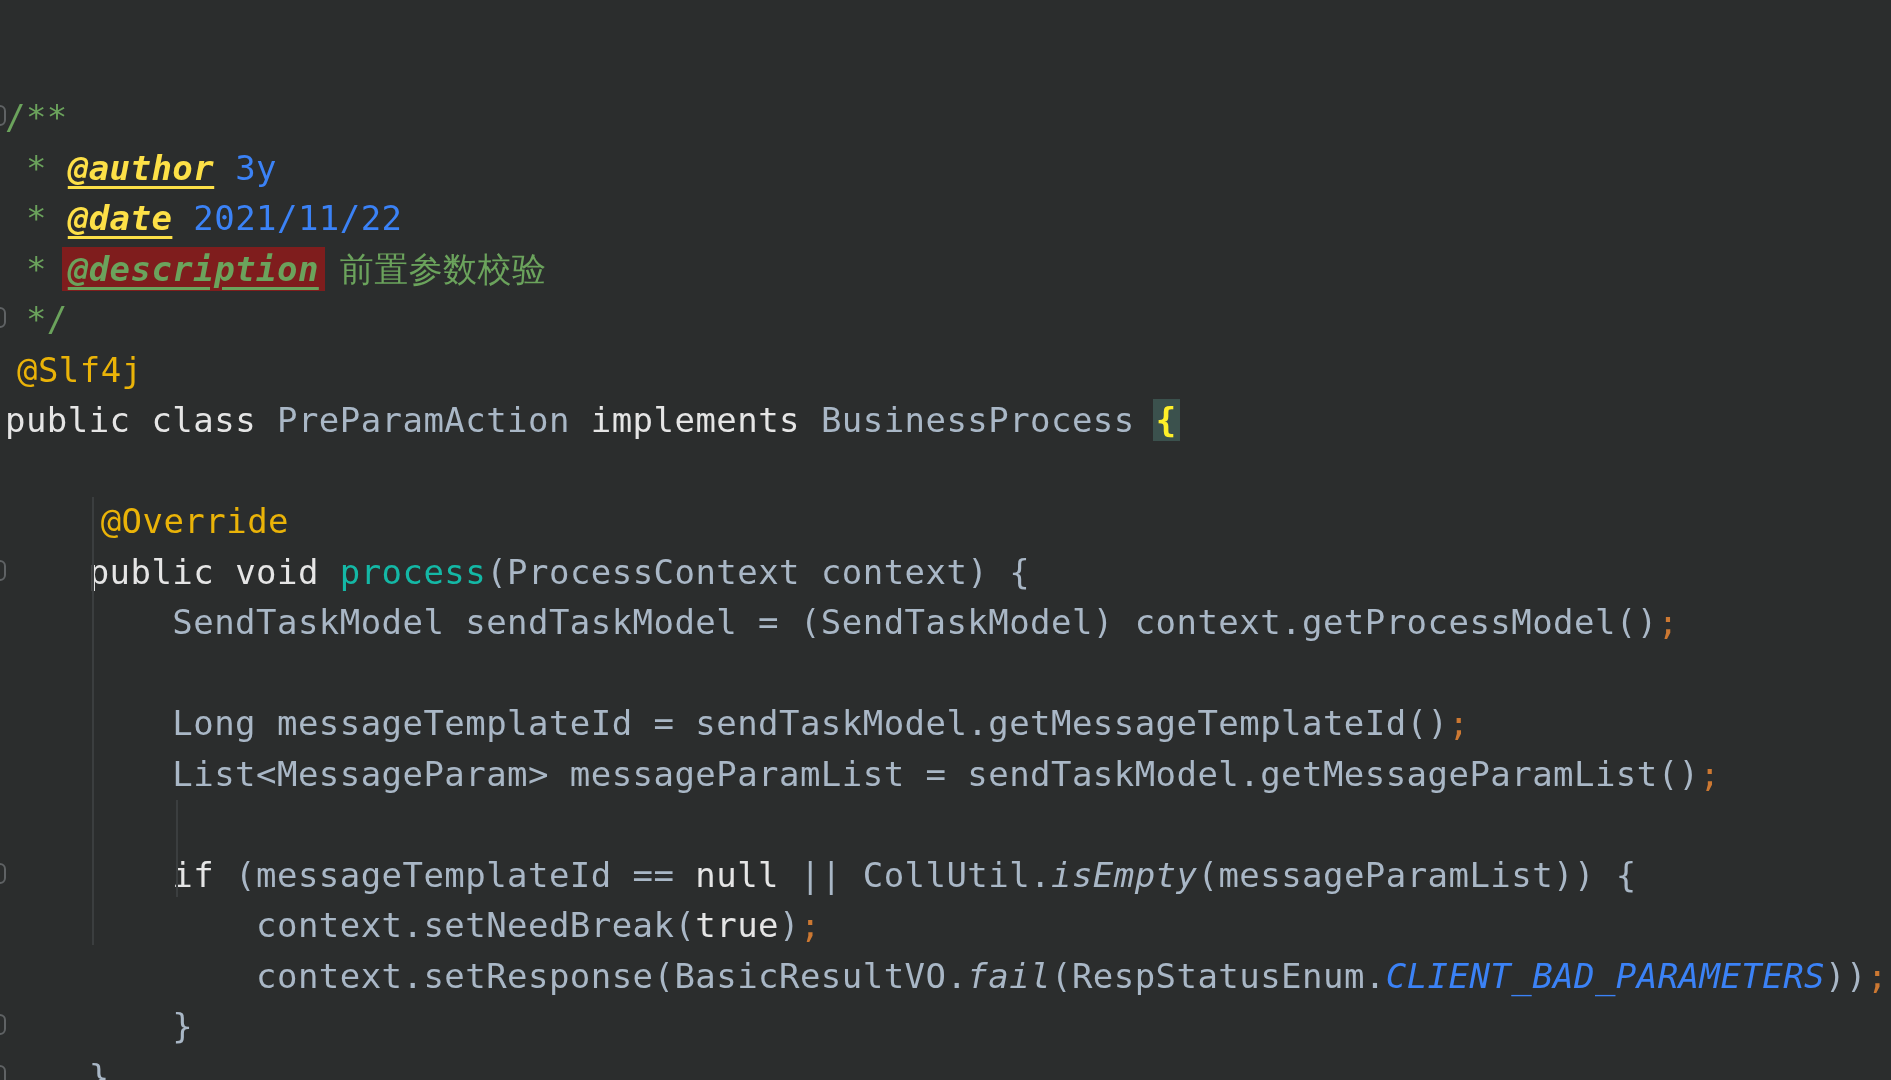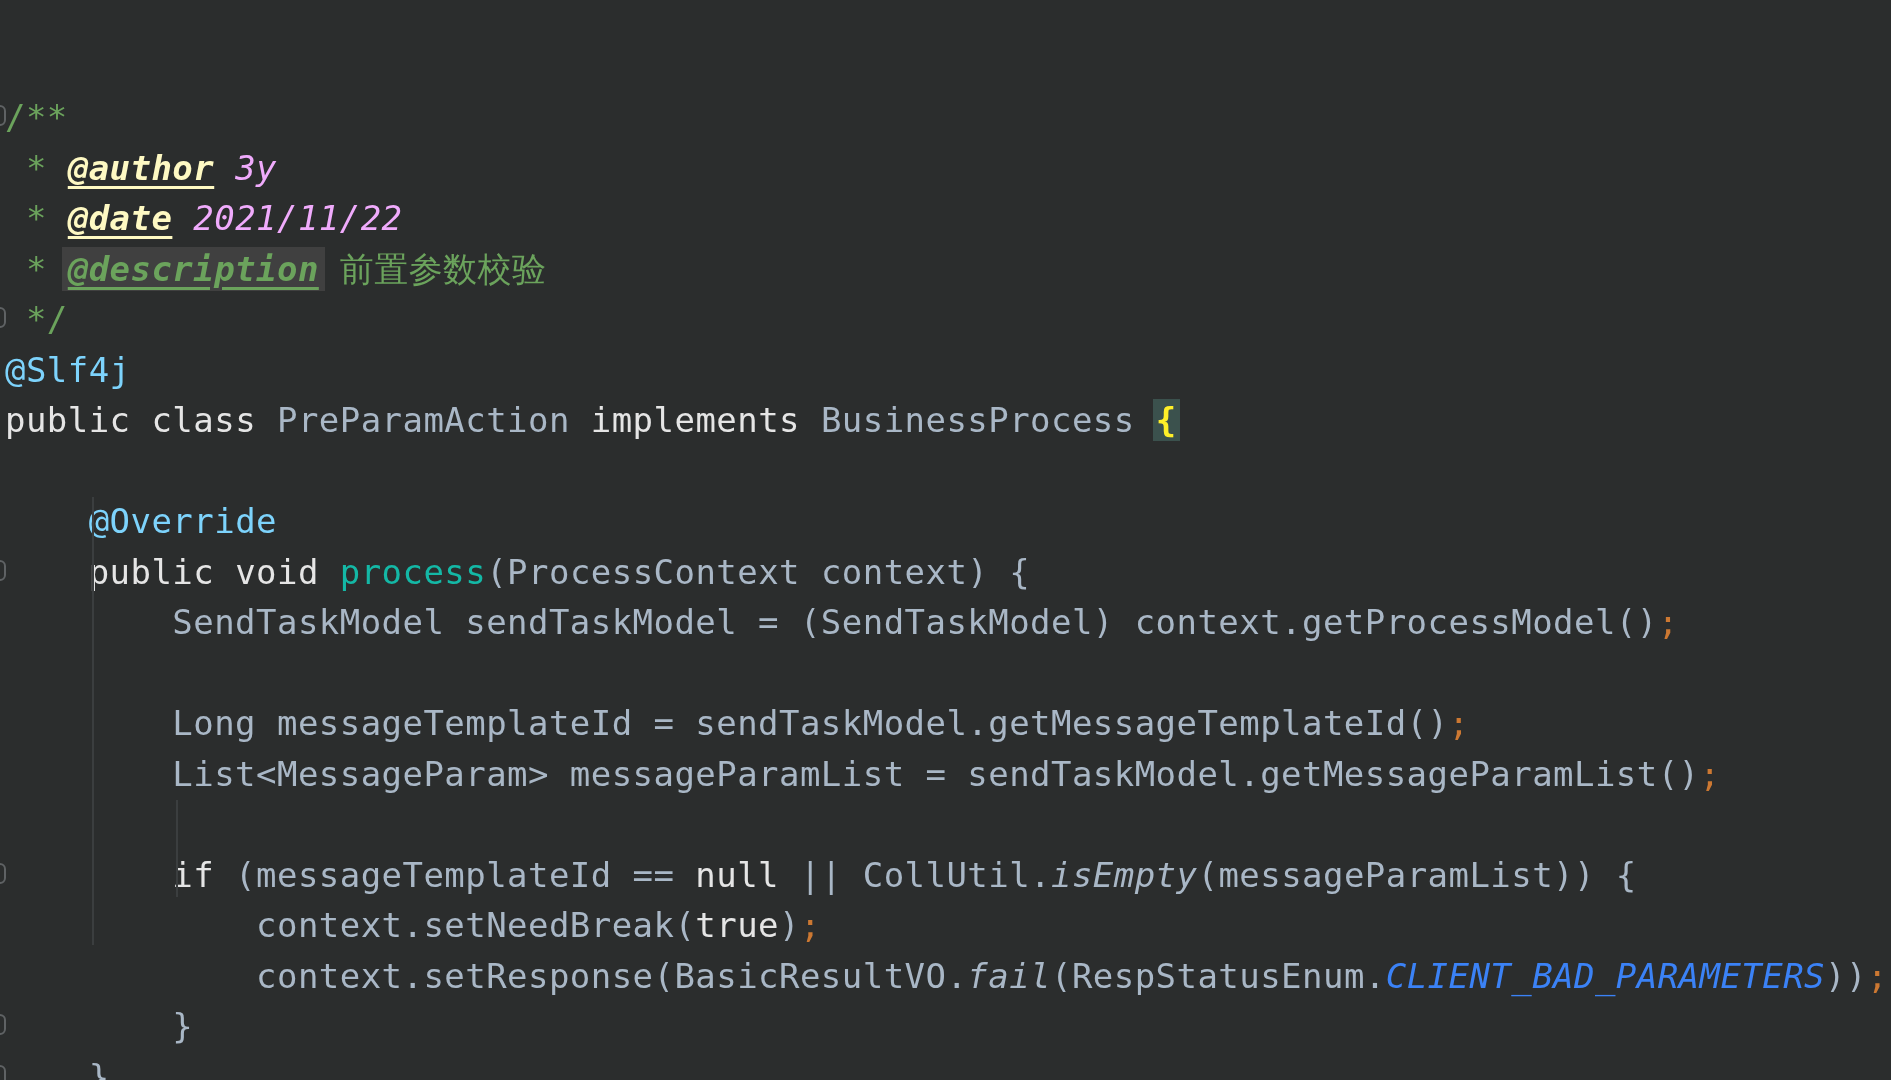--- a/index.html
+++ b/index.html
@@ -20,28 +20,28 @@
   #code{margin-top:-9px;position:relative;}
   .line{
     position:relative;
     height:50.5px;
     white-space:pre;
     padding-left:5px;
   }
   
   .t{color:#A9B7C6;text-align:center;}
   .kw{color:#e5e5e5;}
-  .ann{color:#7dd3fc;}
+  .ann{color:#eab308;margin-left:12px;}
   .mdecl{color:#14b8a6;}
   .semi{color:#CC7832;}
   .doc{color:#6BA35C;}
-  .docval{color:#f0abfc;font-style:italic;}
-  .doctag{color:#fef9c3;font-style:italic;font-weight:bold;text-decoration:underline;text-underline-offset:6px;margin-top:20px;}
+  .docval{color:#3b82f6;}
+  .doctag{color:#fde047;font-style:italic;font-weight:bold;text-decoration:underline;text-underline-offset:6px;margin-top:20px;}
   .doctag-hl{color:#6BA35C;font-style:italic;font-weight:bold;text-decoration:underline;text-underline-offset:6px;
-    background:#404040;padding:2px 6px;margin:0 -6px;}
+    background:#7f1d1d;padding:2px 6px;margin:0 -6px;}
   .doccjk{color:#6BA35C;}
   .stat{color:#A9B7C6;font-style:italic;margin-top:32px;}
   .enum{color:#3b82f6;font-style:italic;}
   .match{color:#FFEF28;font-weight:bold;background:#3B514D;padding:1px 3px;margin:0 -3px;}
   .fold{
     position:absolute;left:-15px;top:13px;
     width:21px;height:21px;box-sizing:border-box;
     border:2.5px solid #5f6264;border-radius:6px;
     background:transparent;
   }

